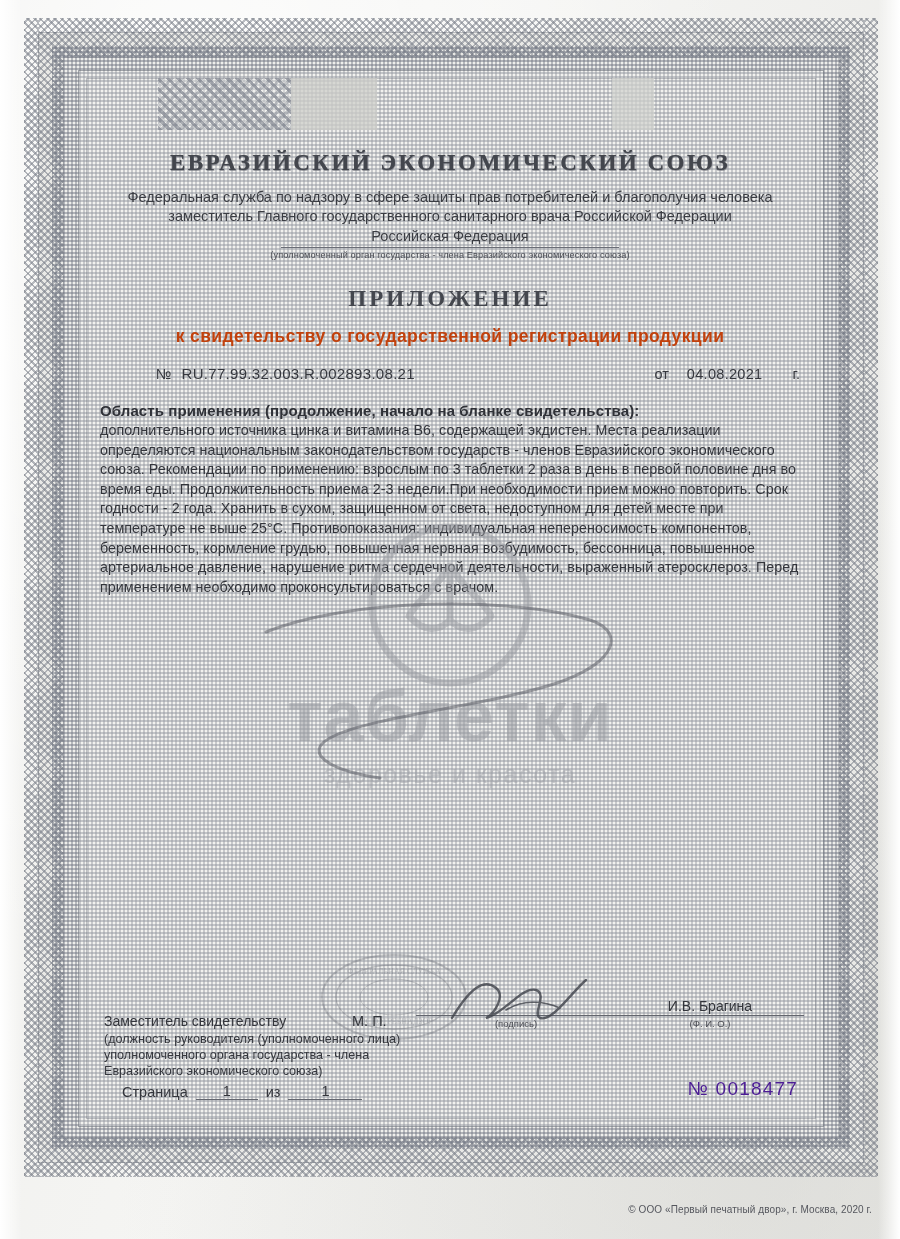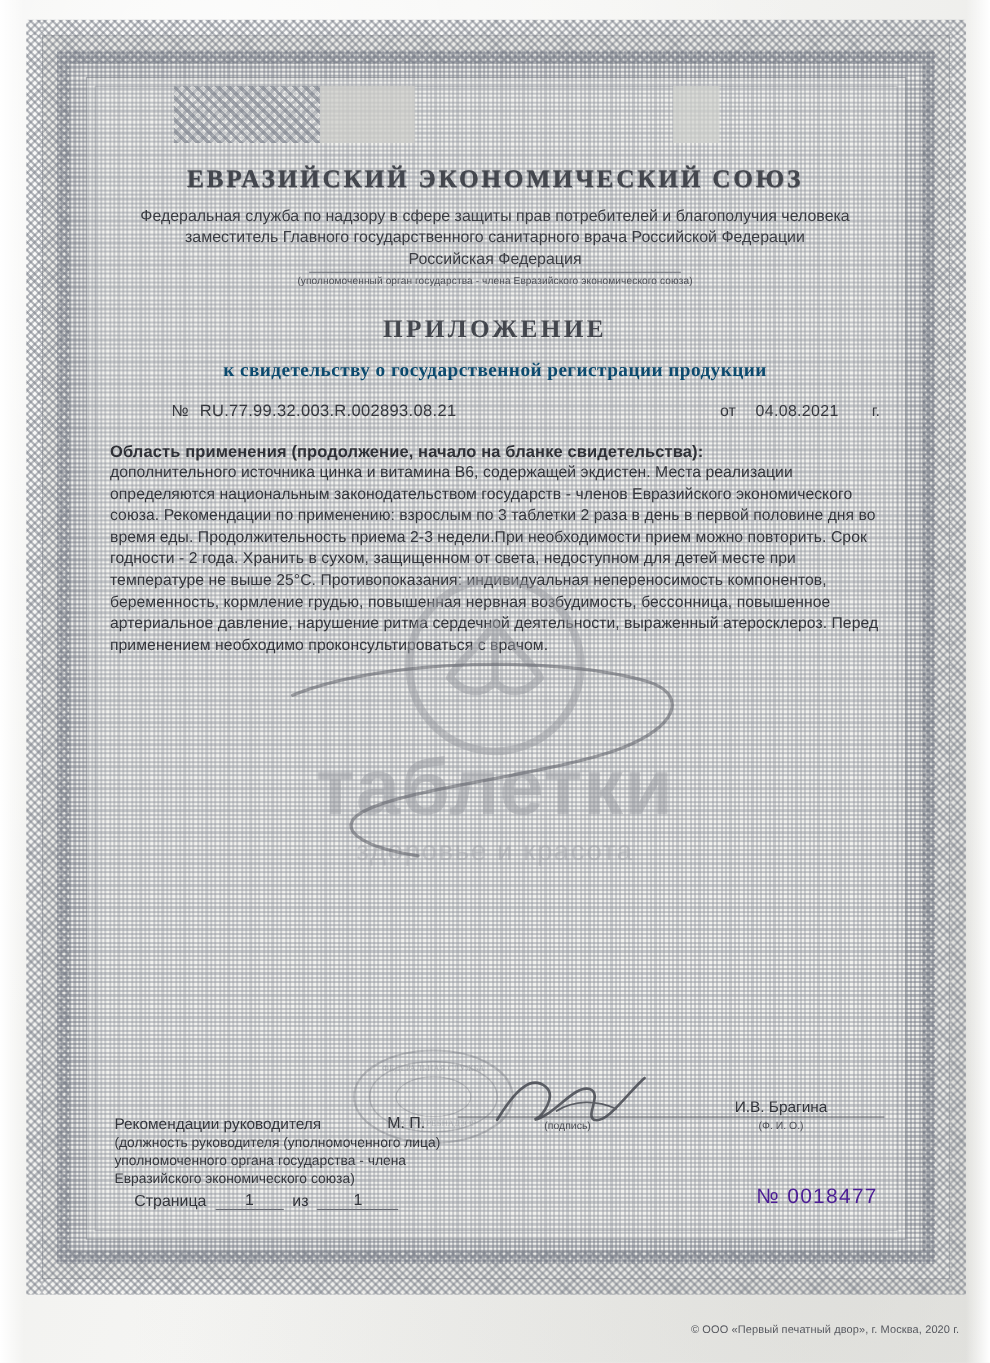--- a/index.html
+++ b/index.html
@@ -153,25 +153,25 @@
     text-align: center;
     font-family: "Liberation Serif", serif;
     font-weight: bold;
     font-size: 23px;
     letter-spacing: 3px;
     color: #44474e;
     margin-top: 26px;
   }
   .doc-sub {
     text-align: center;
-    font-family: Liberation Serif, serif;
+    font-family: Liberation Sans, sans-serif;
     font-weight: bold;
     font-size: 17.5px;
     letter-spacing: 0.4px;
-    color: #0c4a6e;
+    color: #c2410c;
     margin-top: 14px;
   }
 
   .reg-line {
     display: flex;
     align-items: flex-end;
     margin-top: 18px;
     font-size: 14.5px;
     color: #36383e;
     padding-left: 56px;
@@ -429,21 +429,21 @@
     <ellipse cx="84" cy="45" rx="72" ry="42" fill="none" stroke="#6c6f77" stroke-width="2"></ellipse>
     <ellipse cx="84" cy="45" rx="58" ry="32" fill="none" stroke="#6c6f77" stroke-width="1.3"></ellipse>
     <ellipse cx="84" cy="45" rx="34" ry="18" fill="none" stroke="#6c6f77" stroke-width="1"></ellipse>
     <text x="84" y="22" font-size="8" text-anchor="middle" fill="#6c6f77" font-family="Liberation Serif, serif">ФЕДЕРАЛЬНАЯ СЛУЖБА</text>
     <text x="84" y="72" font-size="8" text-anchor="middle" fill="#6c6f77" font-family="Liberation Serif, serif">РОСПОТРЕБНАДЗОР</text>
   </svg>
 </div>
 
 <div class="sign-block">
   <div class="sign-row">
-    <div class="sign-title">Рекомендации  руководителя</div>
+    <div class="sign-title">Заместитель  свидетельству</div>
     <div class="sign-mp">М. П.</div>
     <div class="sign-sigcol">
       <div class="scribble">
         <svg viewBox="0 0 150 58" width="150" height="58" aria-hidden="true">
           <path d="M8 48 C 26 18, 40 8, 52 18 C 62 26, 50 44, 42 48 C 60 44, 78 16, 92 20 C 104 24, 88 44, 96 48 C 108 52, 126 24, 142 10" fill="none" stroke="#3f424a" stroke-width="2.4" stroke-linecap="round"></path>
           <path d="M62 40 C 78 30, 98 30, 116 38" fill="none" stroke="#3f424a" stroke-width="1.6" stroke-linecap="round"></path>
         </svg>
       </div>
       <div class="sign-line"></div>
       <div class="sign-caption">(подпись)</div>

